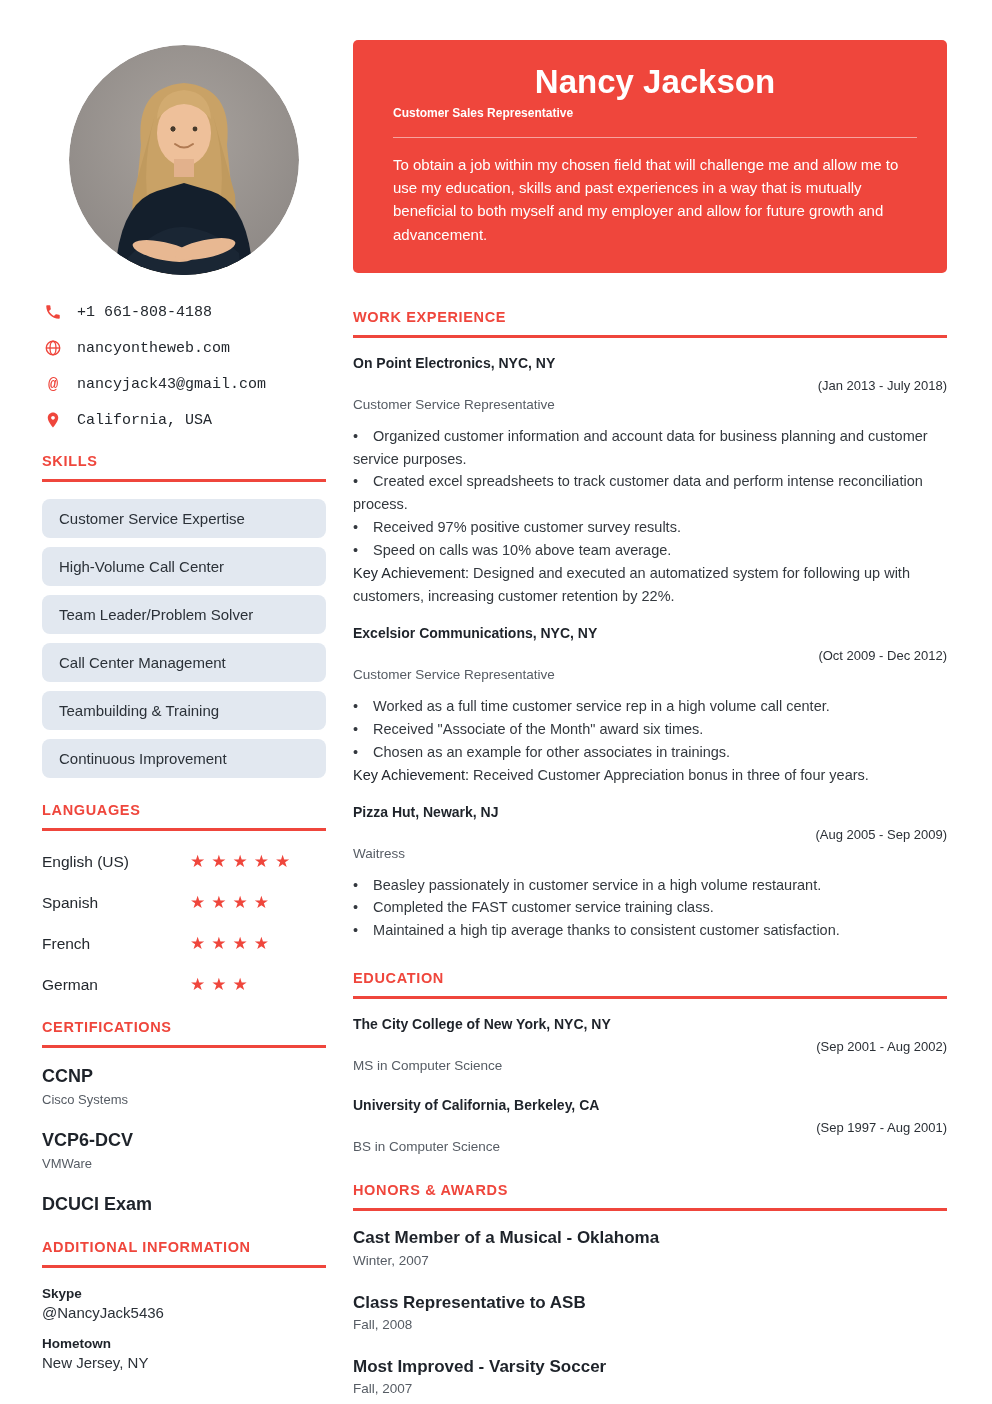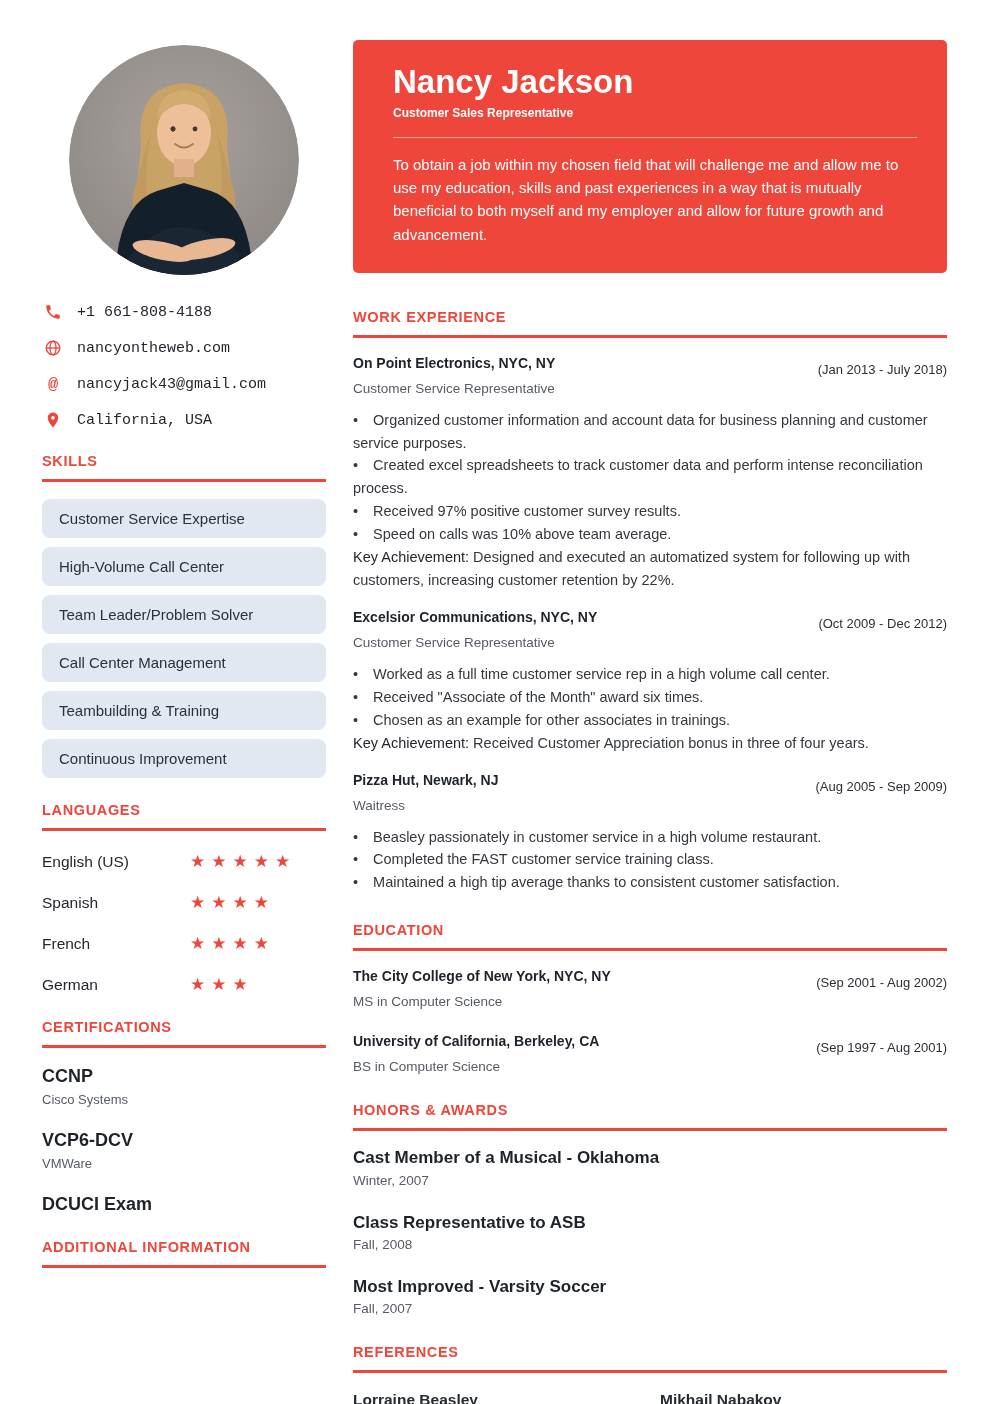--- a/index.html
+++ b/index.html
@@ -55,30 +55,30 @@
   .addl{margin-top:18px;}
   .addl-item{margin-bottom:15px;}
   .addl-label{font-weight:bold;font-size:13.5px;color:#1e232a;}
   .addl-value{font-size:15px;color:#2b3138;margin-top:3px;}
 
   
   .hero{
     background:var(--accent);border-radius:5px;color:#fff;
     padding:21px 30px 27px 40px;margin-bottom:36px;
   }
-  .hero-name{font-size:33px;font-weight:bold;margin:0;line-height:1.25;}
+  .hero-name{font-size:33px;font-weight:bold;margin:0;line-height:1.25;text-align:center;}
   .hero-title{font-size:12px;font-weight:bold;margin-top:4px;}
   .hero-line{border:none;border-top:1px solid rgba(255,255,255,.5);margin:17px 0 15px;}
   .hero-summary{font-size:15px;line-height:1.54;padding-right:4px;}
 
   .rsec{margin-bottom:28px;}
   .entry{margin-top:17px;}
   .entry-head{display:flex;justify-content:space-between;align-items:flex-start;}
   .entry-title{font-size:14px;font-weight:bold;color:#1e232a;line-height:1.2;}
-  .entry-dates{font-size:13px;color:#2b3036;white-space:nowrap;padding-top:7px;padding-left:12px;}
+  .entry-dates{font-size:13px;color:#2b3036;white-space:nowrap;padding-top:7px;padding-left:12px;margin-top:16px;}
   .entry-sub{font-size:13.5px;color:var(--muted);margin-top:4px;}
   .bullets{margin-top:13px;font-size:14.5px;line-height:1.58;color:var(--body);}
   .bullet::before{content:"•";margin-right:15px;}
   .kach{font-size:14.5px;line-height:1.58;color:var(--body);}
   .kach-label{font-weight:normal;color:#22272e;}
 
   .refs{display:grid;grid-template-columns:1fr 1fr;gap:10px 20px;margin-top:18px;}
   .ref-name{font-size:15.5px;font-weight:600;color:#262b32;}
 </style>
 </head>
@@ -193,20 +193,30 @@
       <div class="cert">
         <div class="cert-name">VCP6-DCV</div>
         <div class="cert-org">VMWare</div>
       </div>
       <div class="cert">
         <div class="cert-name">DCUCI Exam</div>
       </div>
     </div>
 
     <div class="sec-head">ADDITIONAL INFORMATION</div>
+    <div class="addl">
+      <div class="addl-item">
+        <div class="addl-label">Skype</div>
+        <div class="addl-value">@NancyJack5436</div>
+      </div>
+      <div class="addl-item">
+        <div class="addl-label">Hometown</div>
+        <div class="addl-value">New Jersey, NY</div>
+      </div>
+    </div>
   </div>
 
   <div class="right">
 
     <div class="hero">
       <h1 class="hero-name">Nancy Jackson</h1>
       <div class="hero-title">Customer Sales Representative</div>
       <hr class="hero-line">
       <div class="hero-summary">To obtain a job within my chosen field that will challenge me and allow me to use my education, skills and past experiences in a way that is mutually beneficial to both myself and my employer and allow for future growth and advancement.</div>
     </div>

